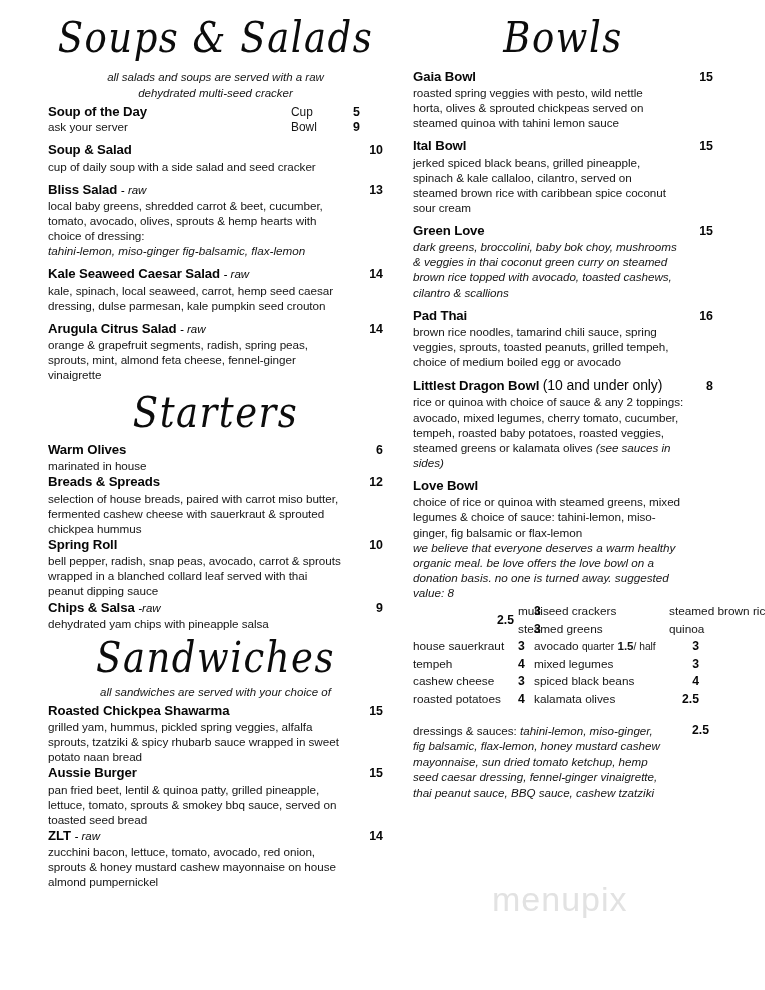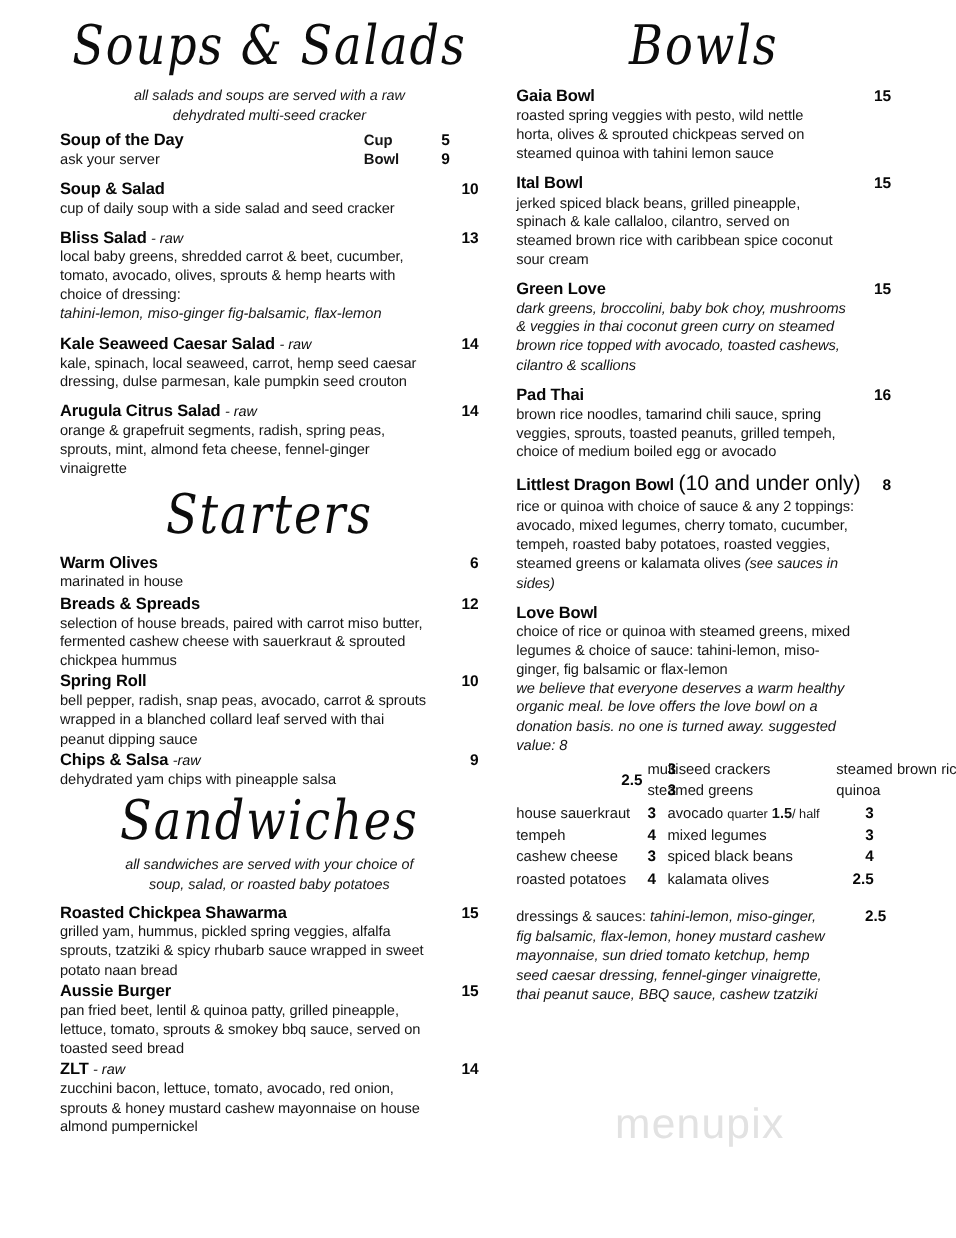--- a/index.html
+++ b/index.html
@@ -92,21 +92,21 @@
     white-space: nowrap;
   }
   .raw {
     font-weight: normal;
     font-style: italic;
     font-size: 11.5px;
     letter-spacing: 0;
   }
   .qualifier {
     font-weight: normal;
-    font-size: 17px;
+    font-size: 14px;
     font-style: normal;
   }
   .price {
     font-size: 12.4px;
     font-weight: bold;
     color: #070707;
     margin-left: 8px;
     white-space: nowrap;
     text-align: center;
   }
@@ -136,21 +136,20 @@
     display: flex;
     align-items: baseline;
     line-height: 1.22;
   }
   .soup-left { flex: 1 1 auto; }
   .soup-mid {
     width: 62px;
     font-size: 11.9px;
     color: #151515;
     text-align: left;
-    font-weight: bold;
   }
   .soup-price {
     width: 30px;
     text-align: left;
     font-size: 12.4px;
     font-weight: bold;
     color: #070707;
   }
   .soup-sub {
     font-size: 11.7px;
@@ -308,21 +307,20 @@
         </div>
         <div class="desc">dehydrated yam chips with pineapple salsa</div>
       </div>
     </div>
 
     <div>
       <div class="title-wrap title-sandwiches">
         <div class="section-title">Sandwiches</div>
       </div>
       <div class="section-note">all sandwiches are served with your choice of</div>
-      <div class="section-note" style="margin-top:-2px; margin-bottom:6px;">soup, salad, or roasted baby potatoes</div>
 
       <div class="item">
         <div class="item-head">
           <div class="item-name"><span>Roasted Chickpea Shawarma</span> <span class="raw"></span></div>
           <div class="price">15</div>
         </div>
         <div class="desc">grilled yam, hummus, pickled spring veggies, alfalfa sprouts, tzatziki &amp; spicy rhubarb sauce wrapped in sweet potato naan bread</div>
       </div>
 
       <div class="item">

